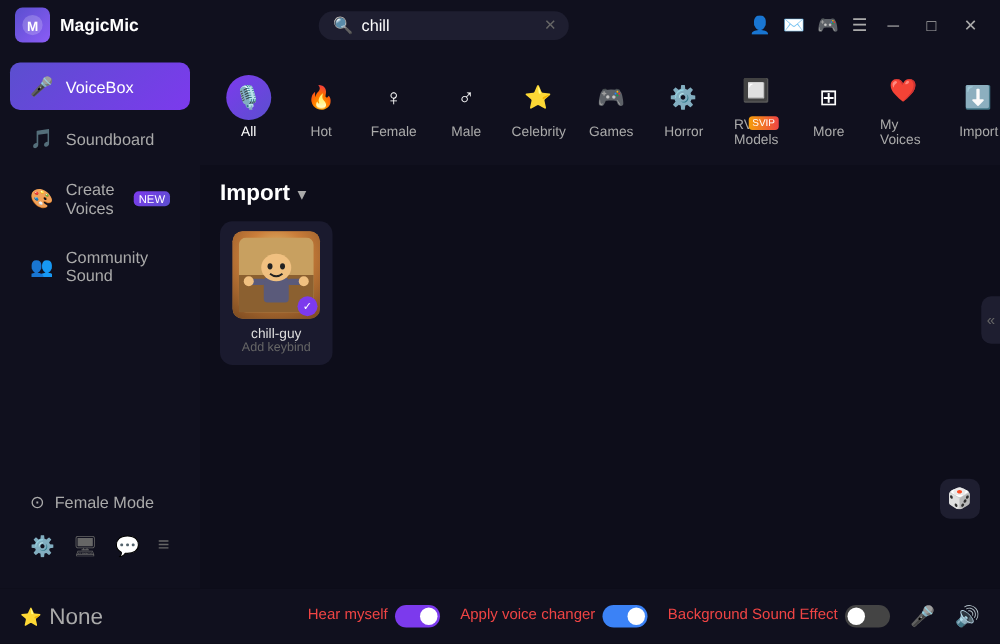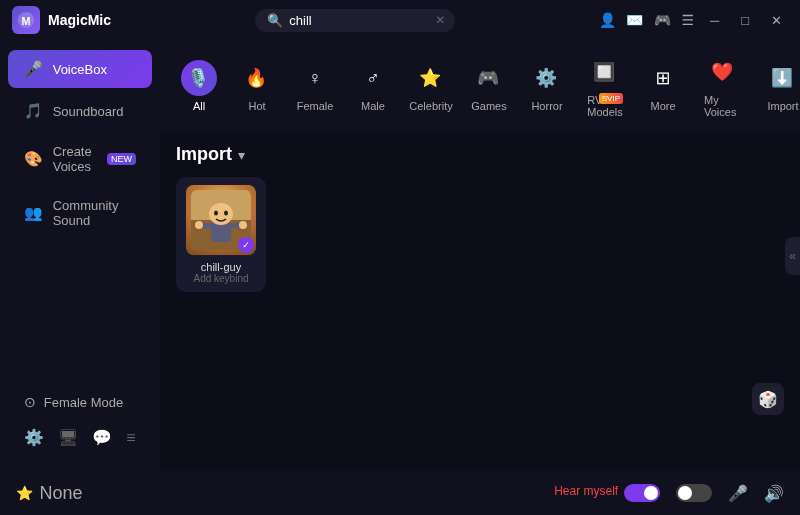--- a/index.html
+++ b/index.html
@@ -554,18 +554,23 @@
   <div class="status-left">
     <span class="star-icon">⭐</span>
     <span class="none-label">None</span>
   </div>
   <div class="status-right">
     <div class="status-control">
       <span>Hear myself</span>
       <div class="toggle on"></div>
     </div>
     <div class="status-control">
+      <span>Apply voice changer</span>
+      <div class="toggle on-blue"></div>
+    </div>
+    <div class="status-control">
+      <span>Background Sound Effect</span>
       <div class="toggle off"></div>
     </div>
     <span class="mic-icon">🎤</span>
     <span class="vol-icon">🔊</span>
   </div>
 </div>
 
 </body></html>

